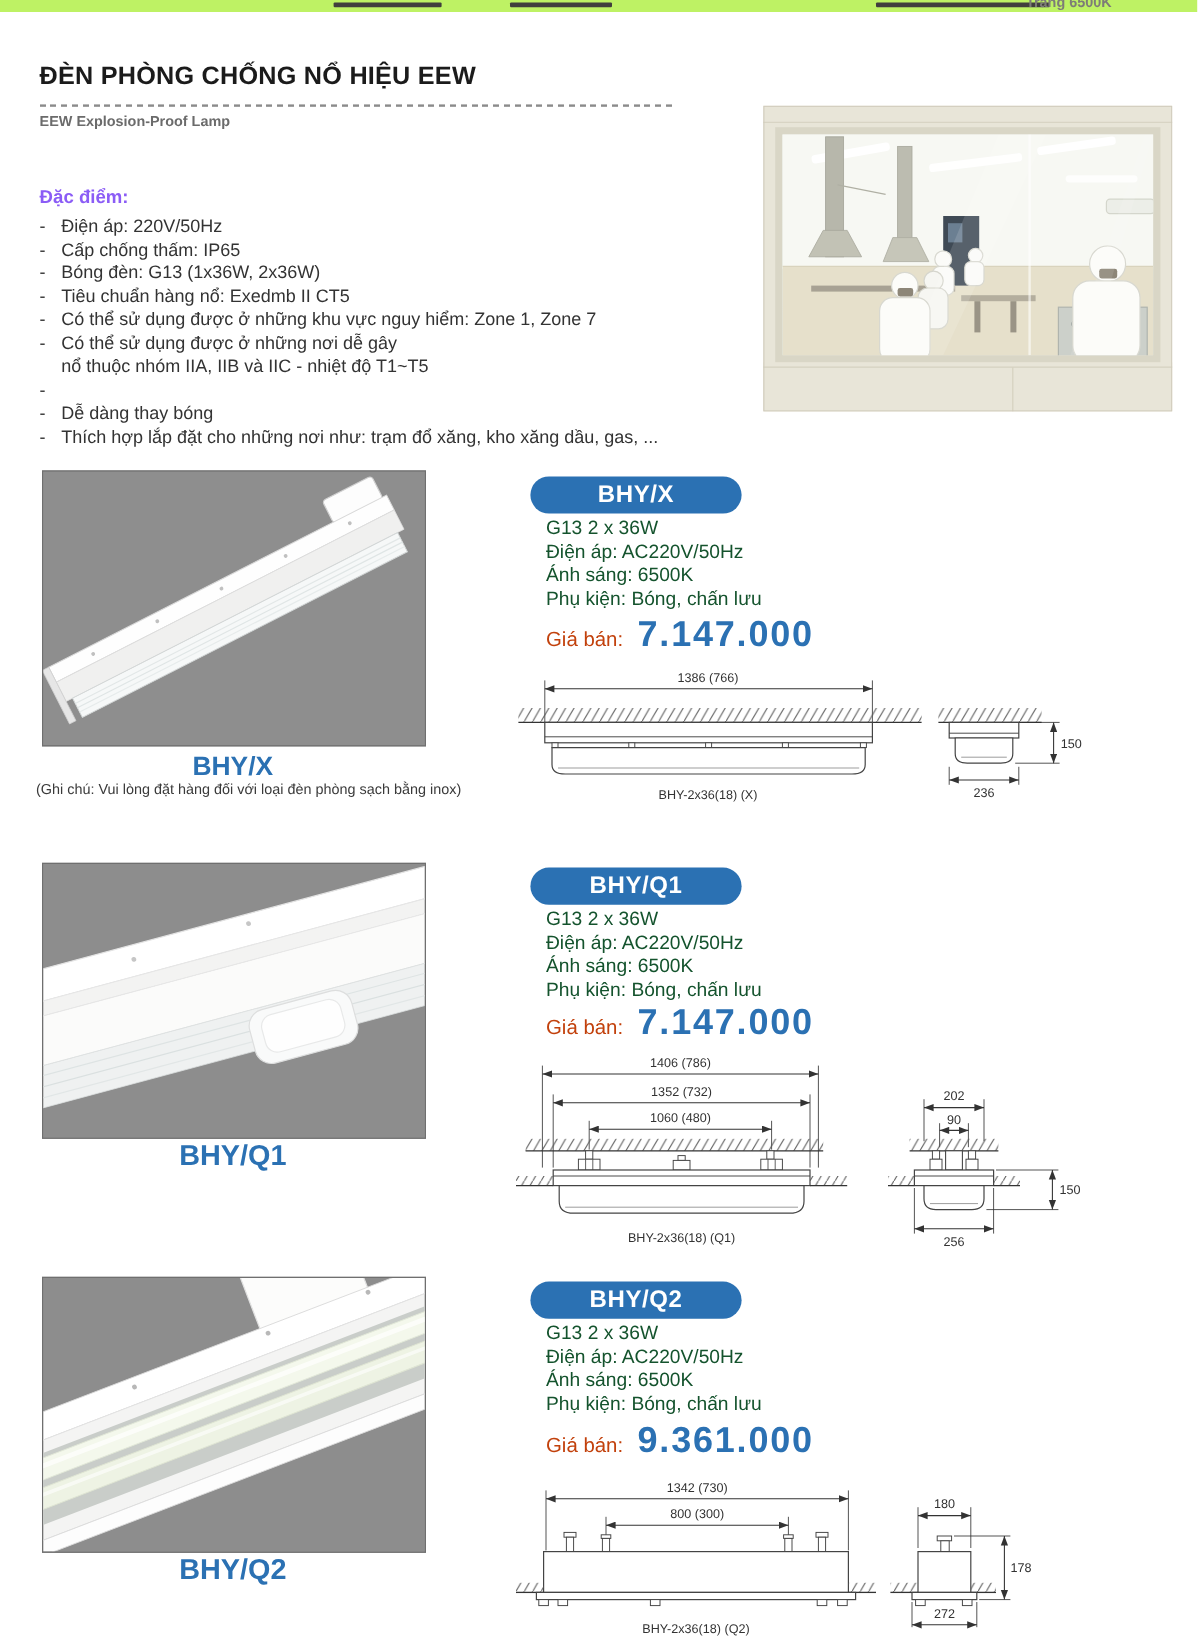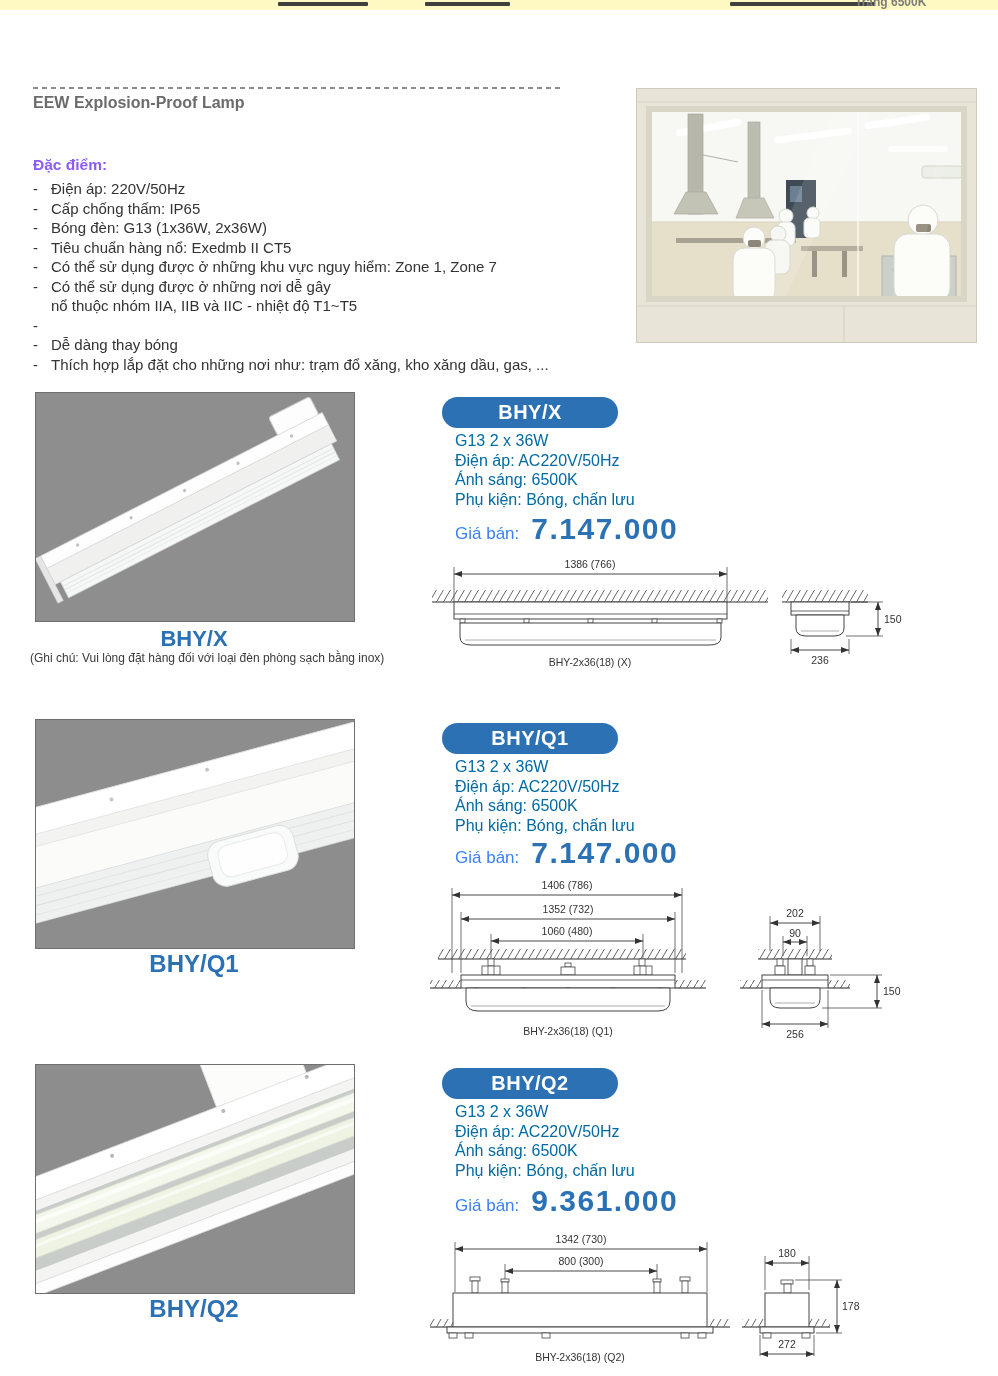--- a/index.html
+++ b/index.html
@@ -1,58 +1,59 @@
 <!DOCTYPE html>
 <html><head>
 <meta charset="utf-8">
 <style>
   html,body{margin:0;padding:0;background:#ffffff;}
   body{font-family:"Liberation Sans",sans-serif;}
   #page{position:relative;width:998px;height:1376px;background:#ffffff;overflow:hidden;}
   .abs{position:absolute;}
 
-  .topstrip{left:0;top:0;width:998px;height:10px;background:#fef9c3;overflow:hidden;}
+  .topstrip{left:0;top:0;width:998px;height:10px;background:#bef264;overflow:hidden;}
   .topstrip .frag{position:absolute;top:-5px;color:#7d7c77;font-size:12px;font-weight:bold;white-space:nowrap;}
   .smudge{position:absolute;background:#413f3d;height:4px;top:2px;border-radius:1px;}
 
   .title{left:33px;top:52px;font-size:21px;font-weight:bold;color:#1b1b1b;letter-spacing:0.2px;}
   .dotline{left:33px;top:87px;width:528px;height:2px;
            background:repeating-linear-gradient(90deg,#8b8b8b 0 5px,transparent 5px 9px);}
-  .subtitle{left:33px;top:94px;font-size:16px;font-weight:bold;color:#6b6b6b;}
+  .subtitle{left:33px;top:94px;font-size:12px;font-weight:bold;color:#6b6b6b;}
 
   .features{left:33px;top:156px;width:610px;}
   .features .fhead{font-size:15.5px;font-weight:bold;color:#8b5cf6;margin-bottom:5px;}
   .frow{display:flex;font-size:15px;color:#333333;line-height:19.5px;}
   .frow .dash{width:18px;flex:none;}
 
   .photo-box{left:35px;width:318px;height:228px;border:1px solid #6f6f6f;background:#8e8e8e;overflow:hidden;}
   .caption{left:35px;width:318px;text-align:center;color:#2b71b3;font-weight:bold;}
   .badge{left:442px;width:176px;height:31px;background:#2b71b3;border-radius:16px;color:#ffffff;
          font-size:20px;font-weight:bold;display:flex;align-items:center;justify-content:center;letter-spacing:0.5px;}
-  .specs{left:455px;font-size:16px;line-height:19.5px;color:#0369a1;}
+  .specs{left:455px;font-size:16px;line-height:19.5px;color:#14532d;}
   .pricerow{left:455px;white-space:nowrap;}
-  .plabel{font-size:17px;color:#3b82f6;}
+  .plabel{font-size:17px;color:#c2410c;}
   .pvalue{font-size:30px;font-weight:bold;color:#2b71b3;letter-spacing:1.5px;margin-left:12px;}
   .note{left:30px;top:651px;font-size:12px;color:#3a3a3a;}
 
   svg{display:block;}
   .dim{font-size:10.5px;fill:#333333;font-family:"Liberation Sans",sans-serif;}
 </style>
 </head>
 <body>
 
 <div id="page">
 
   <div class="abs topstrip">
     <div class="smudge" style="left:278px;width:90px;"></div>
     <div class="smudge" style="left:425px;width:85px;"></div>
     <div class="smudge" style="left:730px;width:145px;"></div>
     <span class="frag" style="left:855px;">Trắng 6500K</span>
   </div>
 
+  <div class="abs title">ĐÈN PHÒNG CHỐNG NỔ HIỆU EEW</div>
   <div class="abs dotline"></div>
   <div class="abs subtitle">EEW Explosion-Proof Lamp</div>
 
   <svg class="abs" style="left:636px;top:88px;" width="341" height="255" viewBox="0 0 341 255">
     <defs>
       <linearGradient id="glass" x1="0" y1="0" x2="0" y2="1">
         <stop offset="0" stop-color="#f3f5f0"></stop>
           <stop offset="1" stop-color="#e2e8e2"></stop>
       </linearGradient>
       <clipPath id="winclip">

